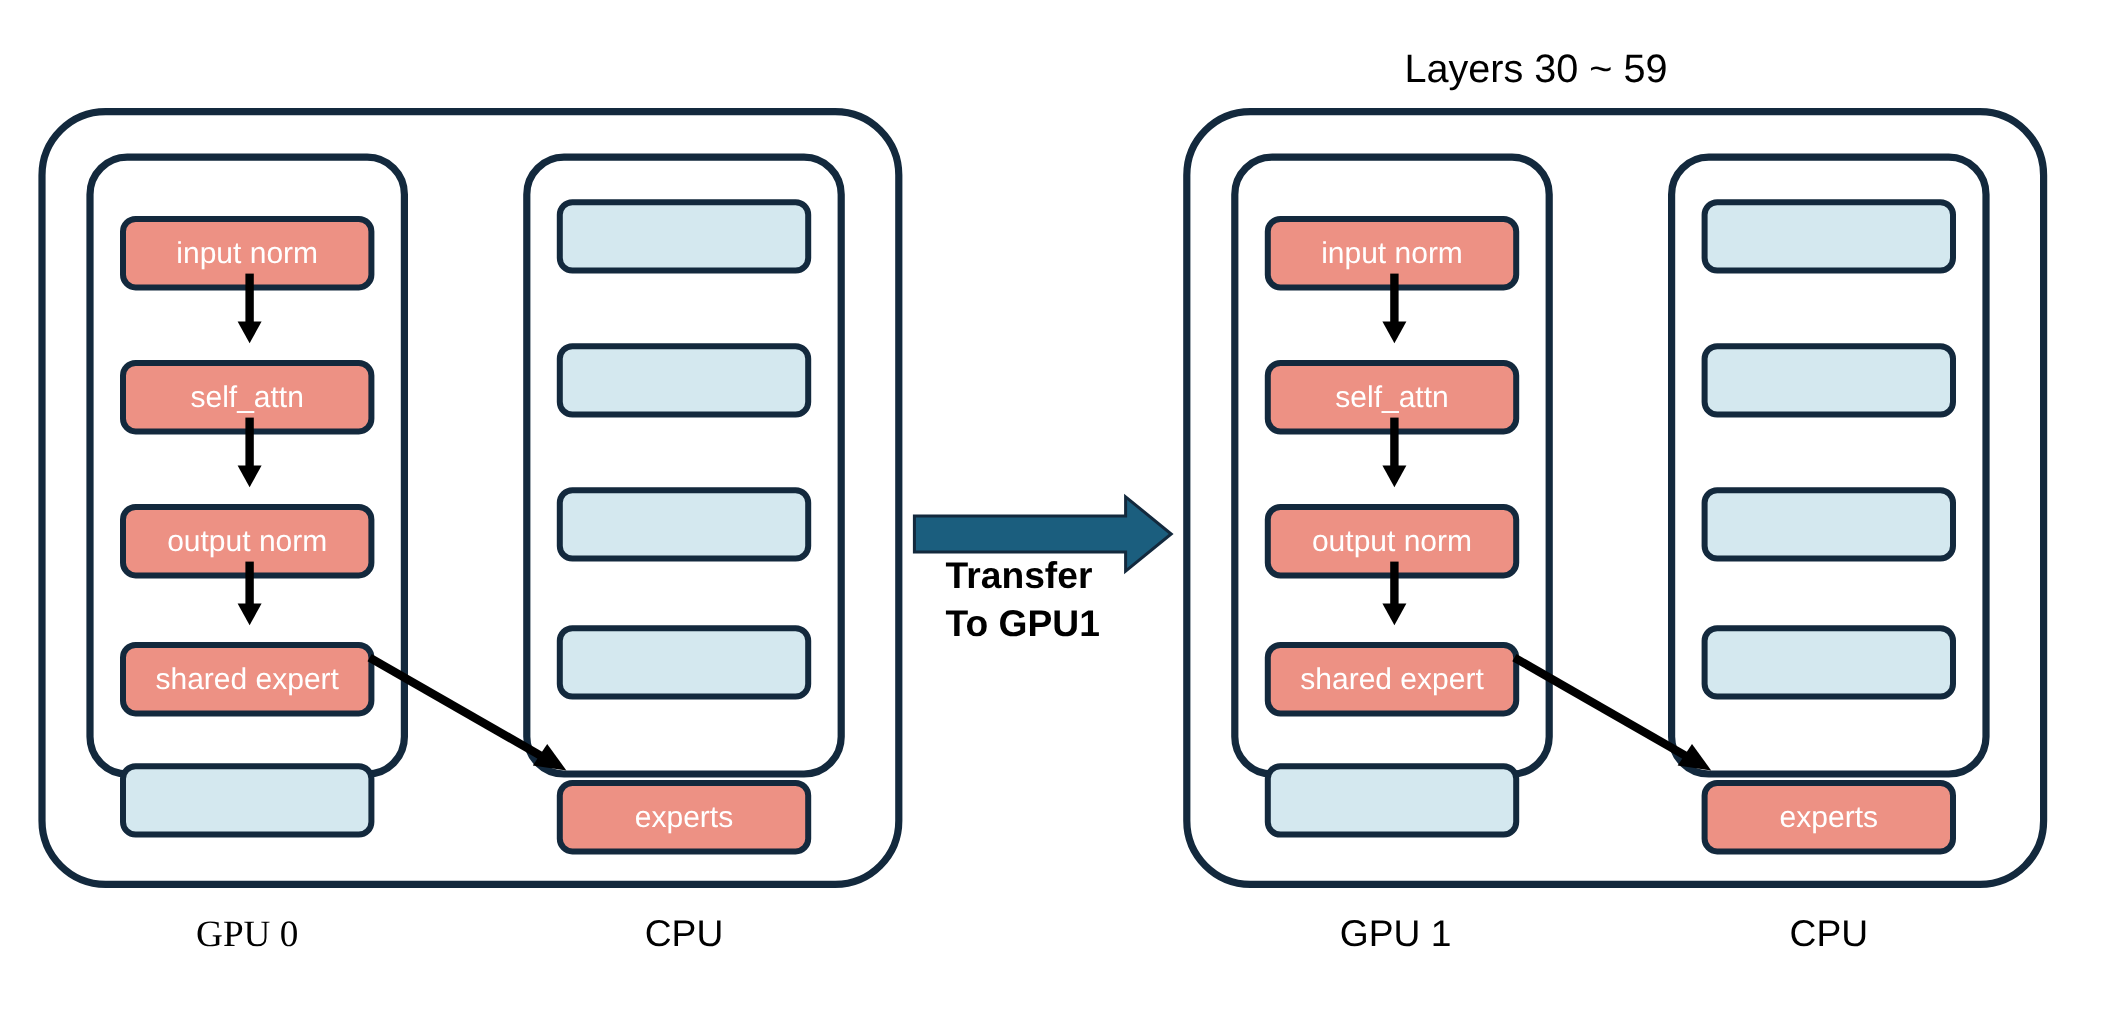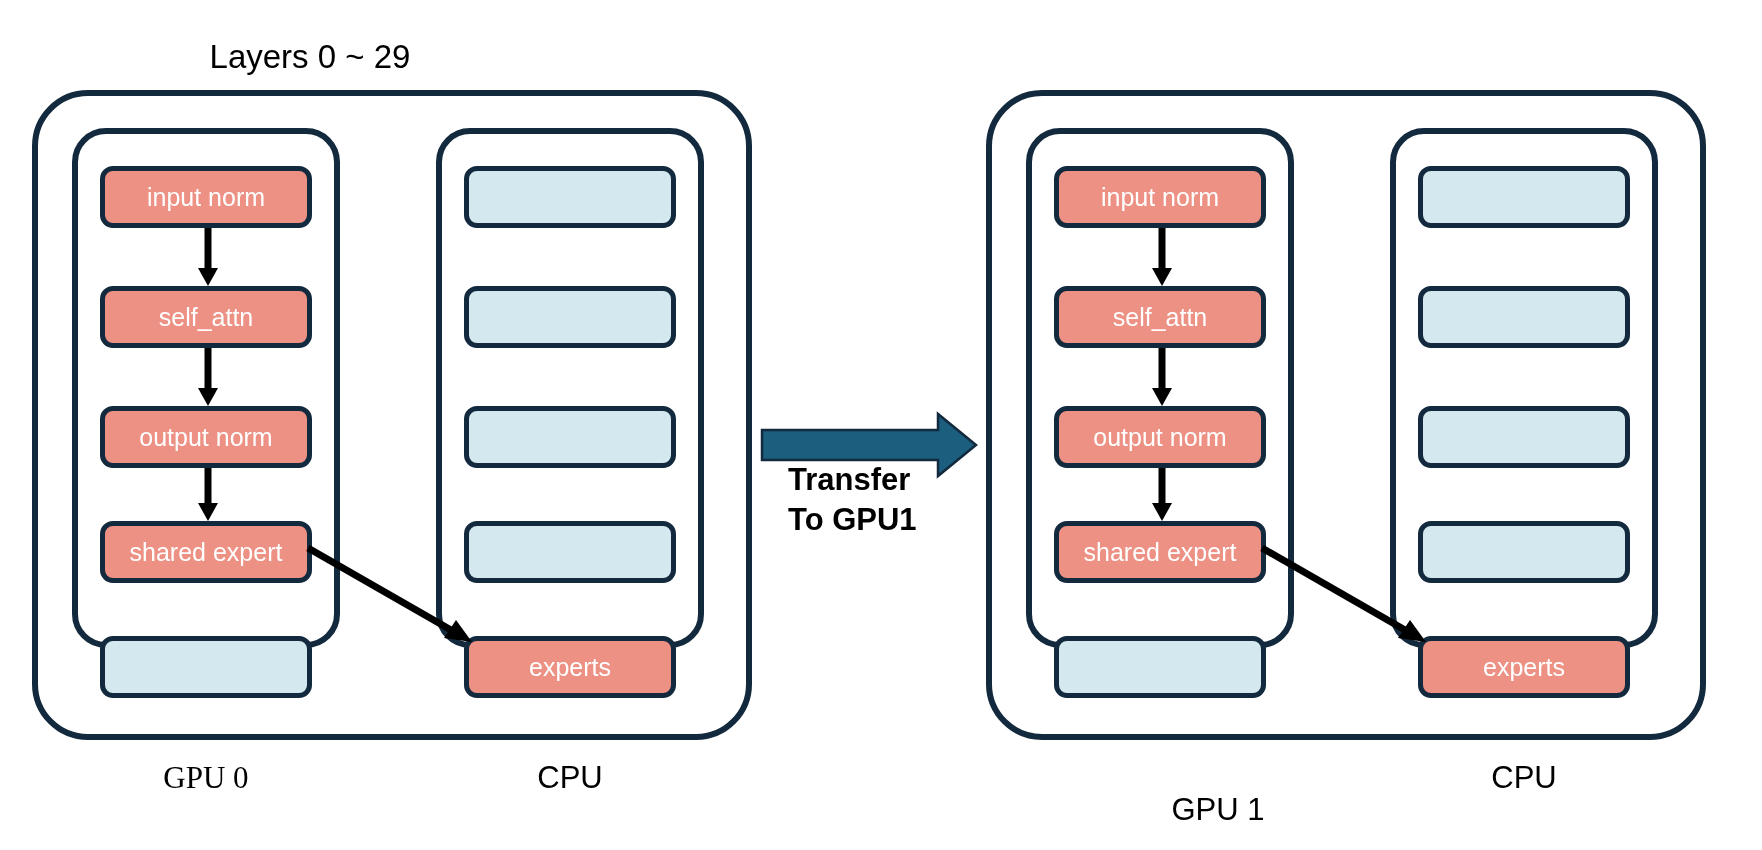--- a/index.html
+++ b/index.html
@@ -51,41 +51,40 @@
     border:5px solid #13293D;
     border-radius:13px;
     box-sizing:border-box;
     display:flex;
     align-items:center;
     justify-content:center;
     font-size:25px;
     color:#ffffff;
     white-space:nowrap;
   }
-  .box.hot{ background:#ED9184; }
+  .box.hot{ background:#ED9184;margin-top:14px; }
   .box.cold{ background:#D4E8EF; color:transparent; }
 
   
   .vsvg,.dsvg,.bsvg{position:absolute;overflow:visible;}
 
   .transfer-label{
     position:absolute;
     font-size:31px;
     line-height:40px;
     color:#000000;
     text-align:left;
     white-space:pre-line;
   }
 </style>
 </head>
 <body>
 
 <div class="canvas">
 
-  <div class="group-title" style="left:40px;top:38px;width:540px;">Layers 0 ~ 29</div>
 
   <div class="group" style="left:32px;top:90px;width:720px;height:650px;"></div>
 
   <div class="column" style="left:72px;top:128px;width:268px;height:520px;"></div>
 
   <div class="box hot" style="left:100px;top:166px;width:212px;height:62px;">
     <span>input norm</span>
   </div>
   <div class="box hot" style="left:100px;top:286px;width:212px;height:62px;">
     <span>self_attn</span>
@@ -139,20 +138,21 @@
   <div class="column-label" style="left:72px;top:760px;width:268px;font-family:Liberation Serif, serif;">GPU 0</div>
   <div class="column-label" style="left:436px;top:760px;width:268px;">CPU</div>
 
   <svg class="bsvg" style="left:760px;top:412px;width:220px;height:66px;" viewBox="0 0 220 66">
     <polygon points="2,18 178,18 178,2 216,33 178,64 178,48 2,48" fill="#1B5E7E" stroke="#13293D" stroke-width="2.5" stroke-linejoin="miter"></polygon>
   </svg>
 
   <div class="transfer-label" style="left:788px;top:460px;width:220px;font-weight:bold;">Transfer
 To GPU1</div>
 
+  <div class="group-title" style="left:1000px;top:38px;width:560px;">Layers 30 ~ 59</div>
 
   <div class="group" style="left:986px;top:90px;width:720px;height:650px;"></div>
 
   <div class="column" style="left:1026px;top:128px;width:268px;height:520px;"></div>
 
   <div class="box hot" style="left:1054px;top:166px;width:212px;height:62px;">
     <span>input norm</span>
   </div>
   <div class="box hot" style="left:1054px;top:286px;width:212px;height:62px;">
     <span>self_attn</span>
@@ -196,16 +196,16 @@
   </div>
   <div class="box hot" style="left:1418px;top:636px;width:212px;height:62px;">
     <span>experts</span>
   </div>
 
   <svg class="dsvg" style="left:1254px;top:540px;width:200px;height:120px;" viewBox="0 0 200 120">
     <line x1="8" y1="8" x2="158" y2="94" stroke="#000" stroke-width="7"></line>
     <polygon points="172,102 144,98 156,80" fill="#000"></polygon>
   </svg>
 
-  <div class="column-label" style="left:1084px;top:760px;width:268px;margin-top:32px;">GPU 1</div>
+  <div class="column-label" style="left:1029px;top:760px;width:268px;">GPU 1</div>
   <div class="column-label" style="left:1390px;top:760px;width:268px;">CPU</div>
 
 </div>
 
 </body></html>

